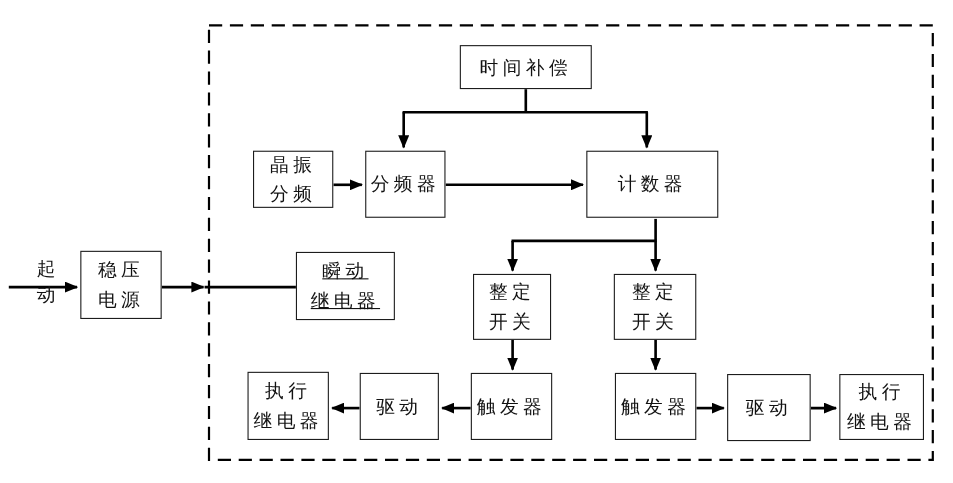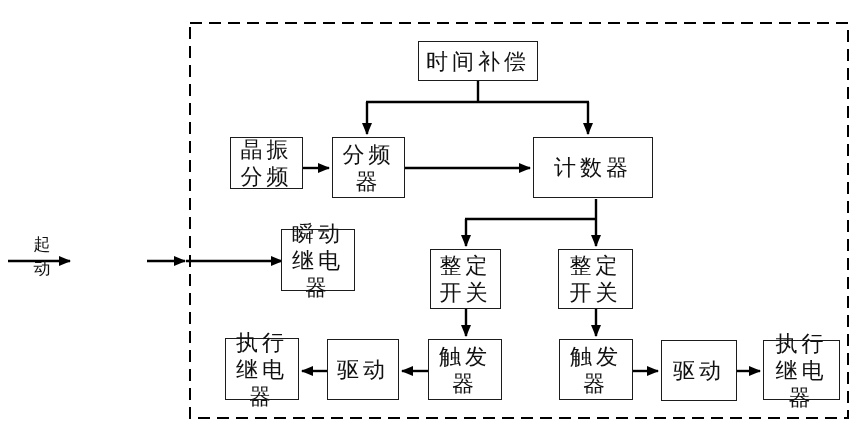--- a/index.html
+++ b/index.html
@@ -25,21 +25,21 @@
   }
   .node {
     position: absolute;
     box-sizing: border-box;
     border: 1.6px solid #1c1c1c;
     background: #ffffff;
     display: flex;
     align-items: center;
     justify-content: center;
     text-align: center;
-    font-size: 22px;
+    font-size: 17px;
     line-height: 27px;
     letter-spacing: 4px;
     white-space: pre-line;
     z-index: 2;
   }
   .free-label {
     position: absolute;
     text-align: center;
     font-size: 17px;
     line-height: 24px;
@@ -100,22 +100,24 @@
 
   <div class="node" style="left:418px;top:41px;width:120px;height:40px;">时间补偿</div>
 
   <div class="node" style="left:230px;top:137px;width:73px;height:52px;">晶振
 分频</div>
 
   <div class="node" style="left:533px;top:137px;width:120px;height:61px;">计数器</div>
 
   <div class="node" style="left:332px;top:137px;width:73px;height:61px;">分频器</div>
 
+  <div class="node" style="left:73px;top:228px;width:74px;height:62px;">稳压
+电源</div>
 
-  <div class="node" style="left:281px;top:229px;width:74px;height:62px;">瞬动
+  <div class="node" style="left:269px;top:229px;width:90px;height:62px;text-decoration:underline;">瞬动
 继电器</div>
 
   <div class="node" style="left:430px;top:249px;width:71px;height:60px;">整定
 开关</div>
 
   <div class="node" style="left:558px;top:249px;width:75px;height:60px;">整定
 开关</div>
 
   <div class="node" style="left:428px;top:339px;width:74px;height:61px;">触发器</div>
 

